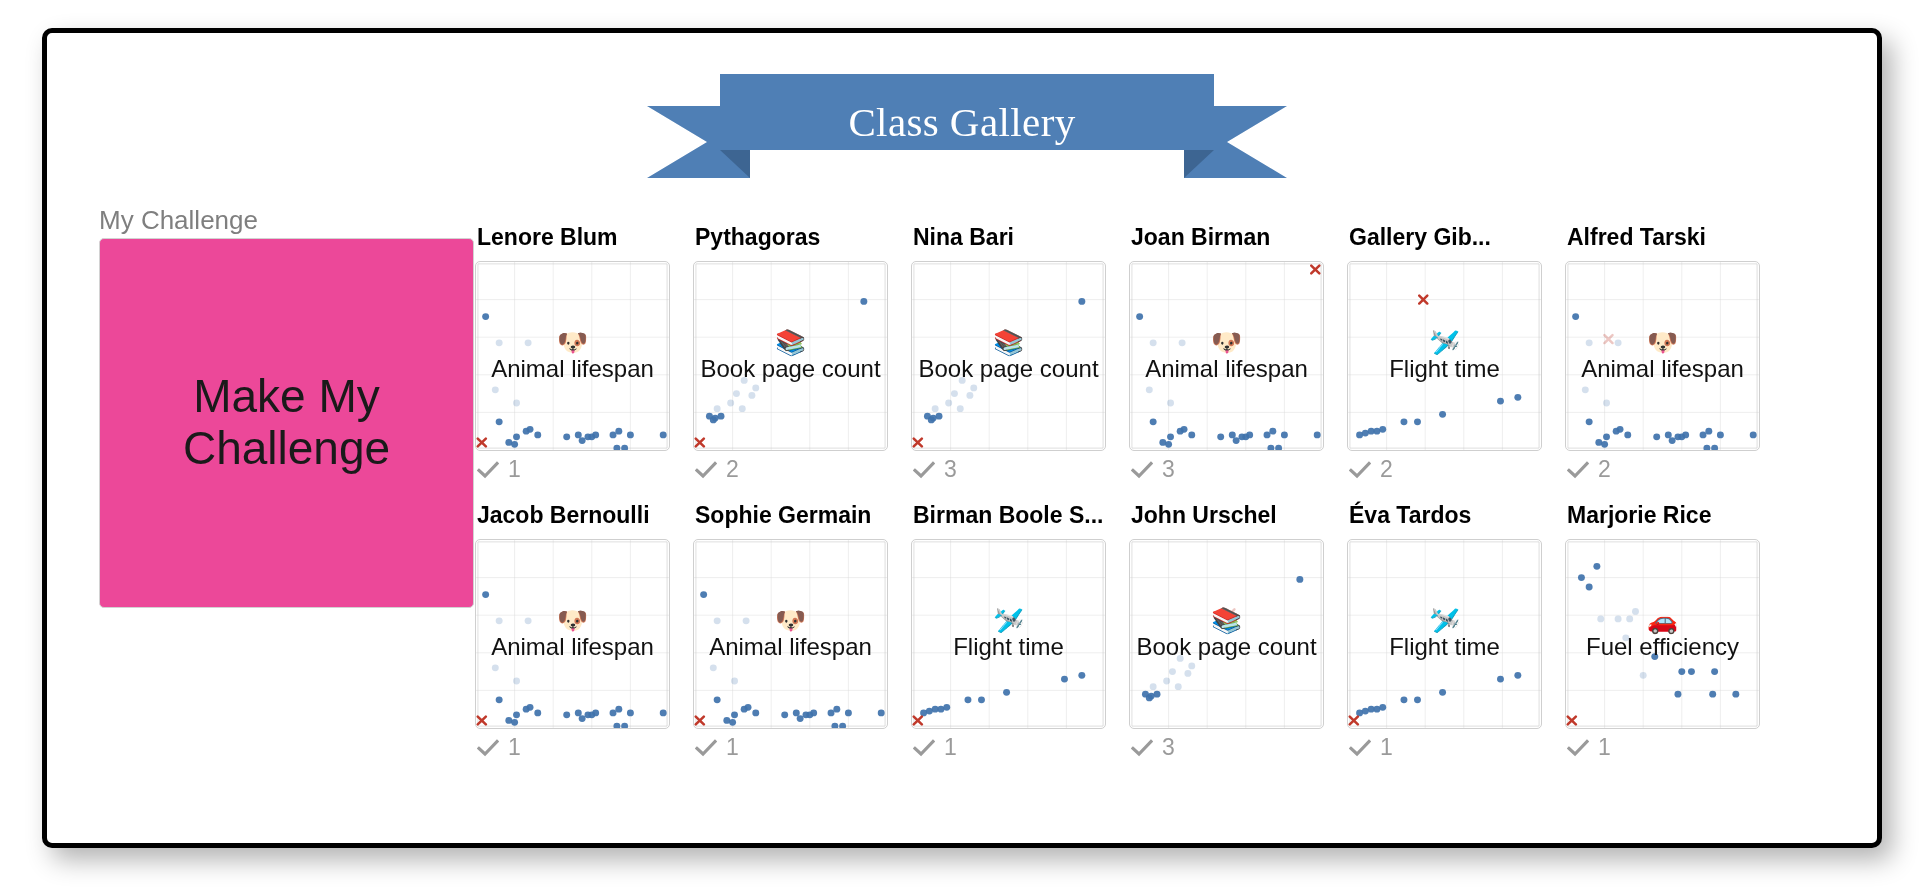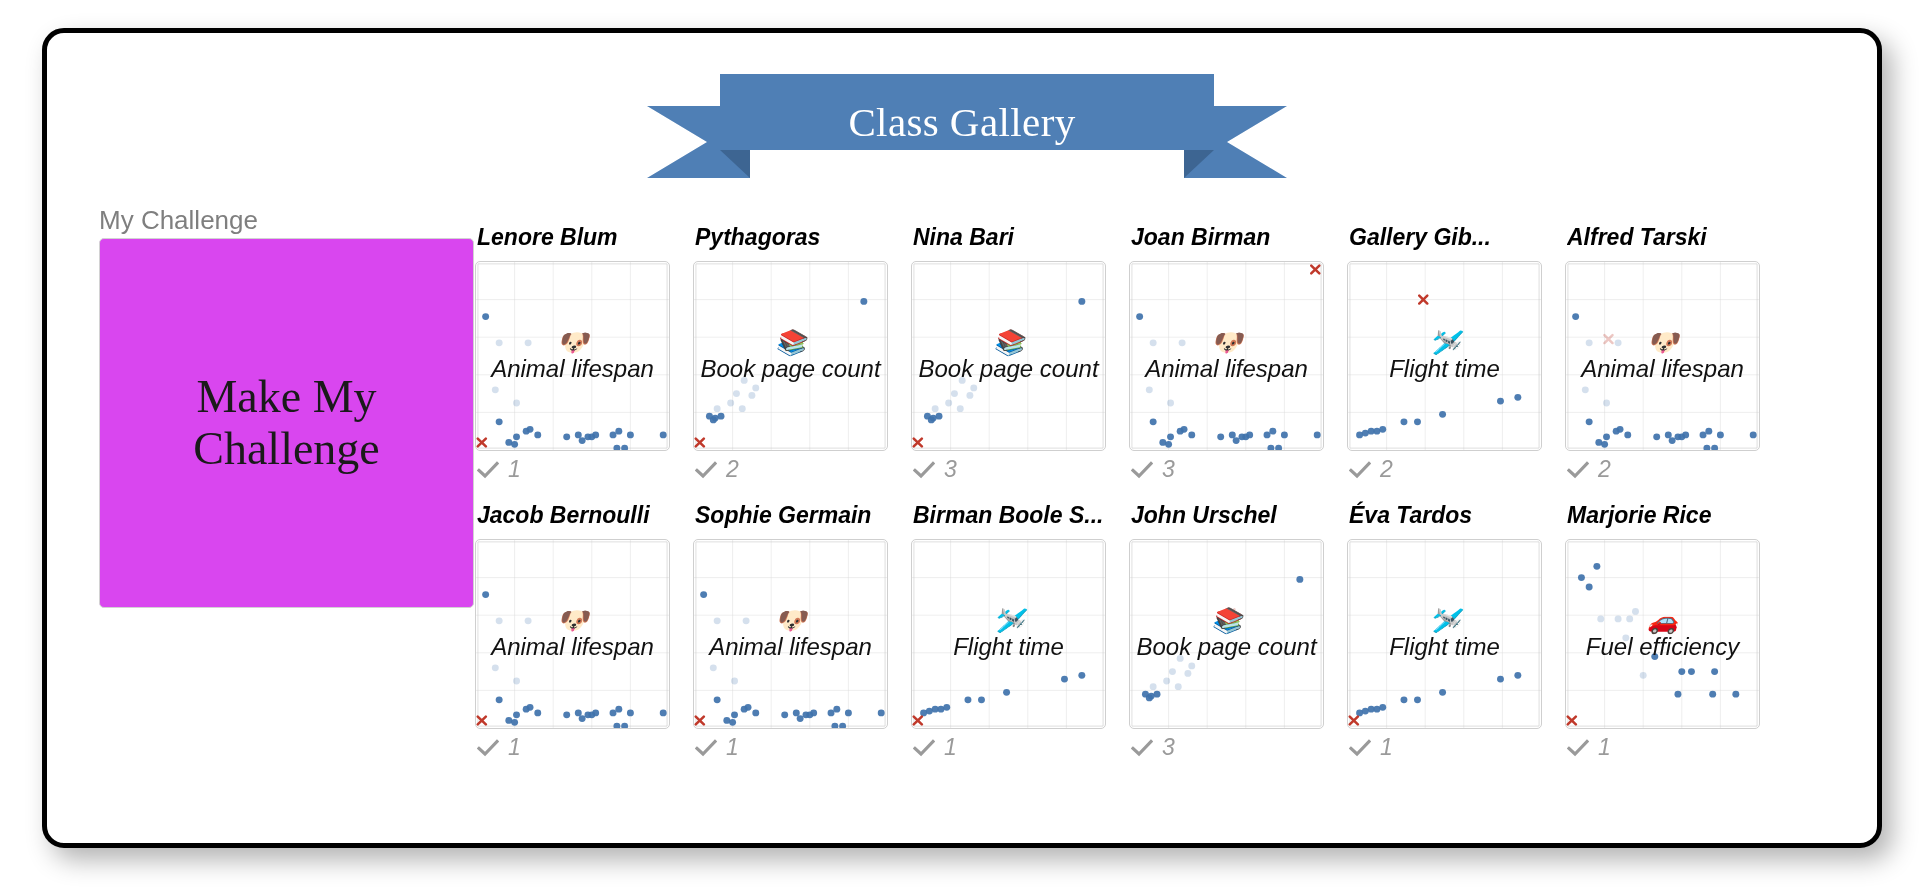--- a/index.html
+++ b/index.html
@@ -13,21 +13,21 @@
   }
 
   #app-window {
     position: absolute;
     left: 42px;
     top: 28px;
     width: 1840px;
     height: 820px;
     background: #ffffff;
     border: 5px solid #000000;
-    border-radius: 22px;
+    border-radius: 10px;
     box-sizing: border-box;
     box-shadow: 10px 12px 26px rgba(0,0,0,0.30);
     overflow: hidden;
   }
 
   
   #banner {
     position: absolute;
     left: 0;
     top: 25px;
@@ -61,50 +61,48 @@
   #my-challenge-label { left: 52px; top: 160px; }
   #other-label { left: 430px; top: 160px; }
 
   
   #make-challenge {
     position: absolute;
     left: 52px;
     top: 205px;
     width: 375px;
     height: 370px;
-    background: #d946ef;
+    background: #ec4899;
     border: 1px solid #d2d2d2;
     border-radius: 5px;
     display: flex;
     align-items: center;
     justify-content: center;
     cursor: pointer;
     box-sizing: border-box;
-    font-family: Liberation Serif, serif;
   }
   #make-challenge-text {
     font-size: 46px;
     color: #1a1a1a;
     text-align: center;
     line-height: 1.12;
     max-width: 240px;
   }
 
   
   #gallery {
     position: absolute;
     left: 428px;
     top: 190px;
     width: 1390px;
   }
   .gallery-row {
     display: flex;
     gap: 23px;
     margin-bottom: 18px;
-    font-style: italic;
   }
   .card {
     width: 195px;
     cursor: pointer;
   }
   .card-name {
     font-size: 23px;
     font-weight: bold;
     color: #000000;
     margin: 0 0 9px 2px;

